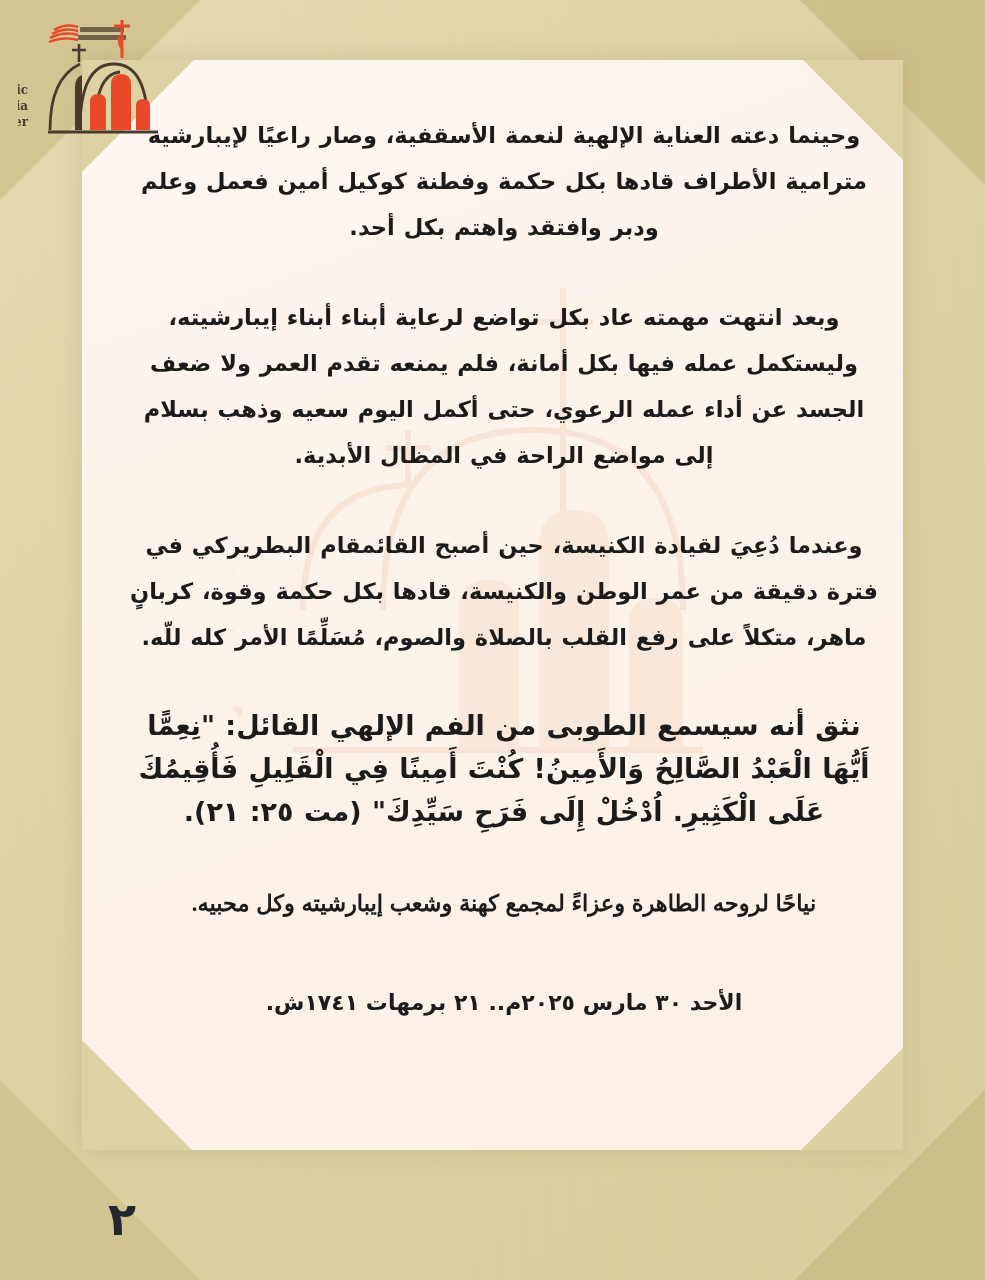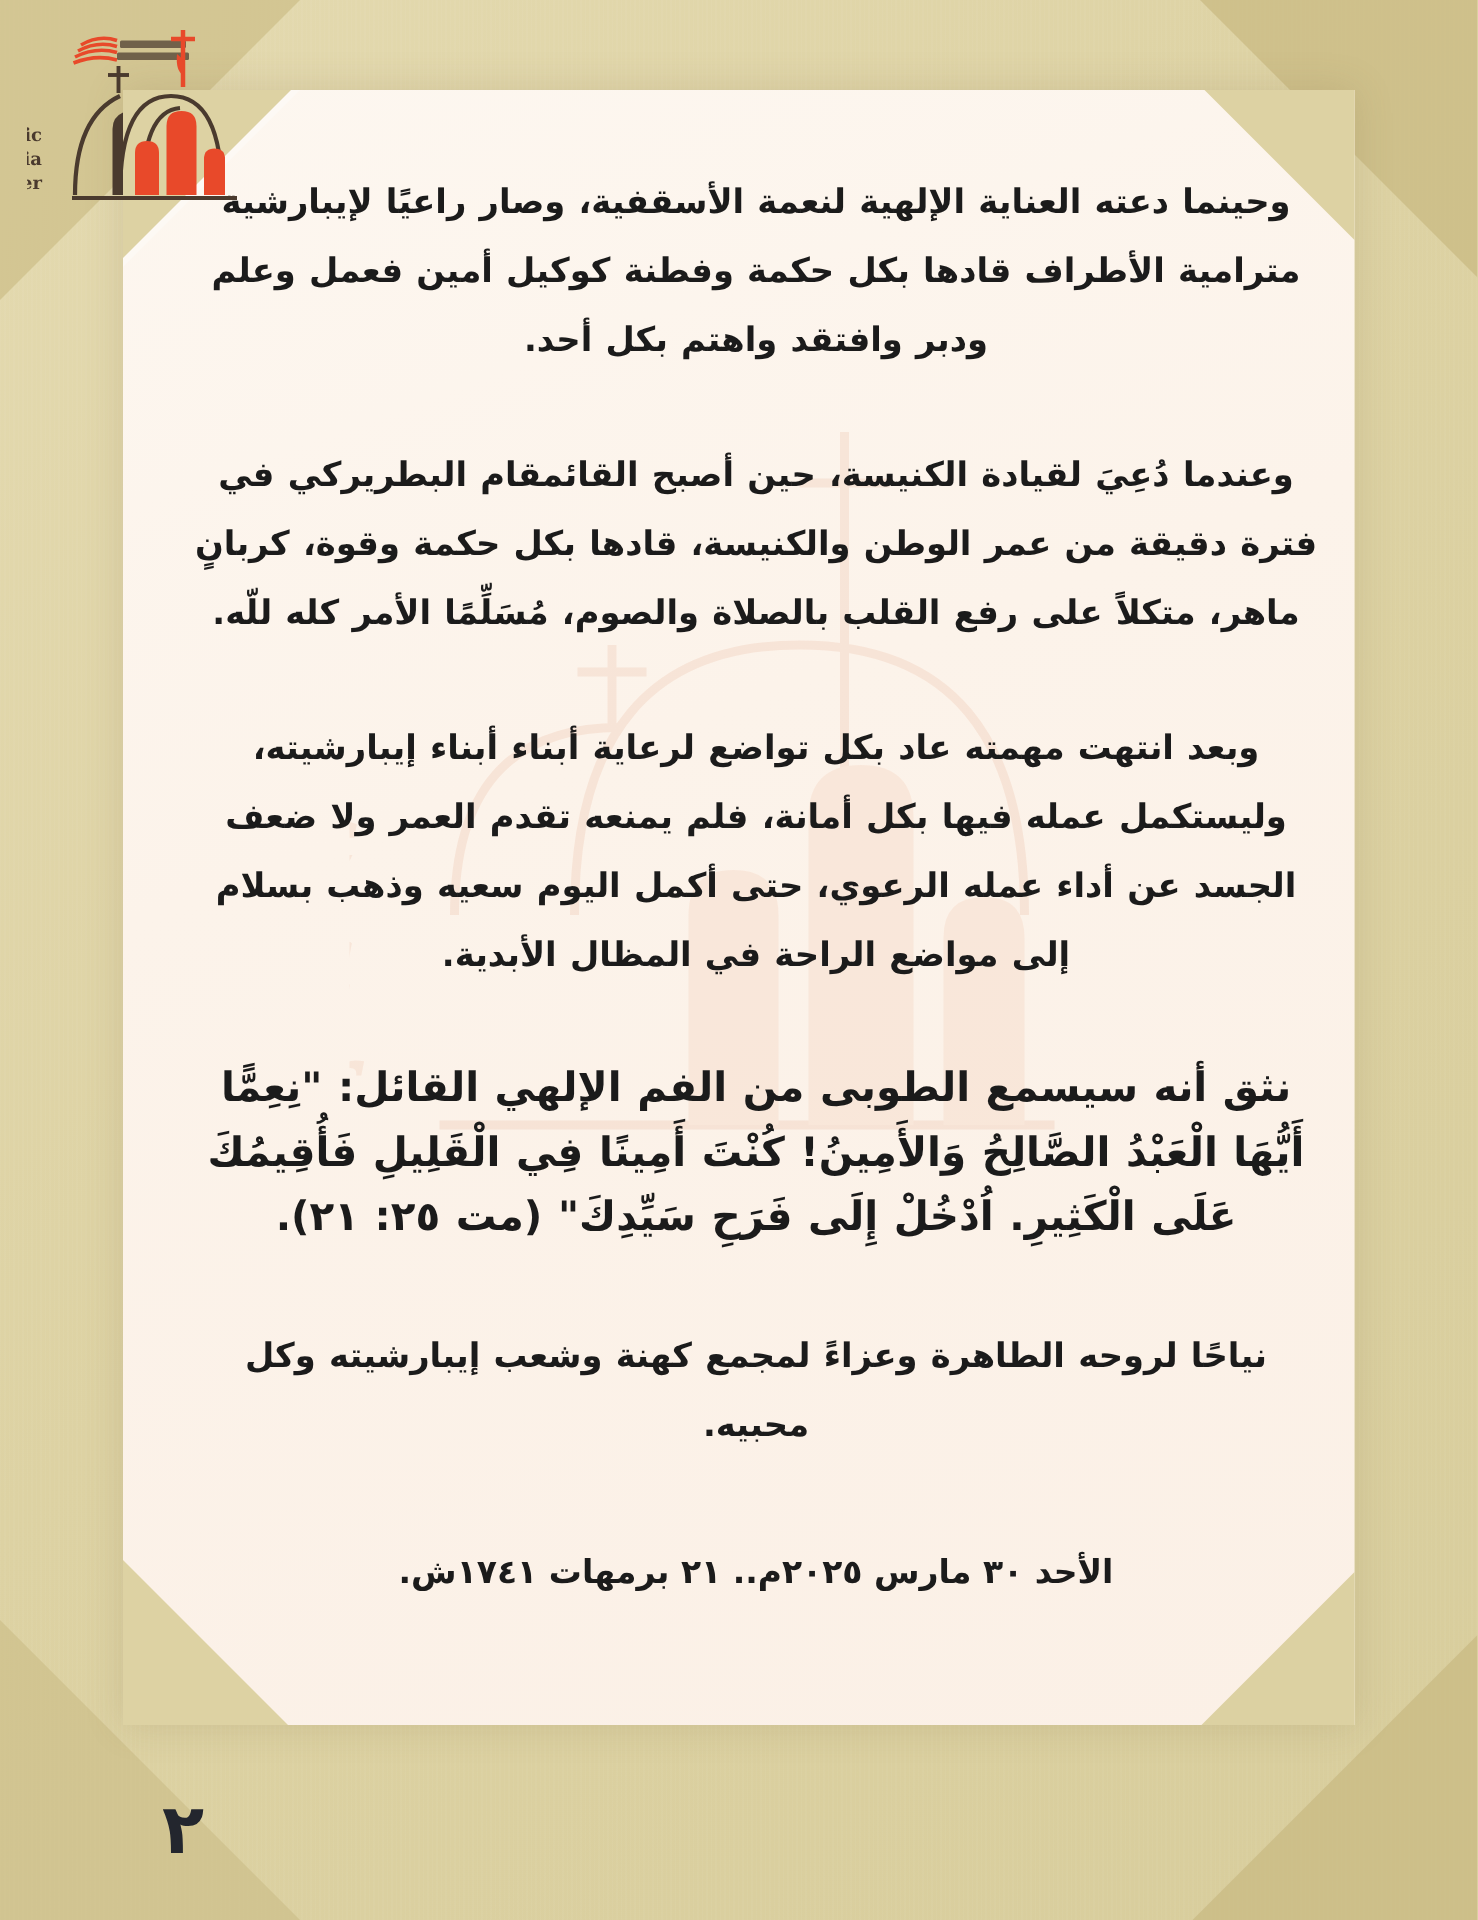--- a/index.html
+++ b/index.html
@@ -154,20 +154,21 @@
   .para:last-child{ margin-bottom:0; }
 
   .para-quote{
     font-size:27px;
     line-height:43px;
     margin-bottom:48px;
   }
 
   .para-closing{
     margin-bottom:56px;
+    font-family:Liberation Serif, serif;
   }
 
   .date-line{
     font-family:"DejaVu Sans", sans-serif;
     font-size:22px;
     font-weight:700;
     color:#1b1b1b;
     line-height:40px;
     text-align:center;
   }
@@ -273,23 +274,23 @@
         <text x="10" y="104">Media</text>
         <text x="10" y="120">Center</text>
       </g>
     </svg>
   </div>
 
   <div class="content">
 
     <p class="para">وحينما دعته العناية الإلهية لنعمة الأسقفية، وصار راعيًا لإيبارشية مترامية الأطراف قادها بكل حكمة وفطنة كوكيل أمين فعمل وعلم ودبر وافتقد واهتم بكل أحد.</p>
 
+    <p class="para">وبعد انتهت مهمته عاد بكل تواضع لرعاية أبناء أبناء إيبارشيته، وليستكمل عمله فيها بكل أمانة، فلم يمنعه تقدم العمر ولا ضعف الجسد عن أداء عمله الرعوي، حتى أكمل اليوم سعيه وذهب بسلام إلى مواضع الراحة في المظال الأبدية.</p>
+
     <p class="para">وعندما دُعِيَ لقيادة الكنيسة، حين أصبح القائمقام البطريركي في فترة دقيقة من عمر الوطن والكنيسة، قادها بكل حكمة وقوة، كربانٍ ماهر، متكلاً على رفع القلب بالصلاة والصوم، مُسَلِّمًا الأمر كله للّه.</p>
-
-    <p class="para">وبعد انتهت مهمته عاد بكل تواضع لرعاية أبناء أبناء إيبارشيته، وليستكمل عمله فيها بكل أمانة، فلم يمنعه تقدم العمر ولا ضعف الجسد عن أداء عمله الرعوي، حتى أكمل اليوم سعيه وذهب بسلام إلى مواضع الراحة في المظال الأبدية.</p>
 
     <p class="para para-quote">نثق أنه سيسمع الطوبى من الفم الإلهي القائل: "نِعِمًّا أَيُّهَا الْعَبْدُ الصَّالِحُ وَالأَمِينُ! كُنْتَ أَمِينًا فِي الْقَلِيلِ فَأُقِيمُكَ عَلَى الْكَثِيرِ. اُدْخُلْ إِلَى فَرَحِ سَيِّدِكَ" (مت ٢٥: ٢١).</p>
 
     <p class="para para-closing">نياحًا لروحه الطاهرة وعزاءً لمجمع كهنة وشعب إيبارشيته وكل محبيه.</p>
 
     <p class="date-line">الأحد ٣٠ مارس ٢٠٢٥م.. ٢١ برمهات ١٧٤١ش.</p>
   </div>
 
   <div class="page-number">٢</div>
 

